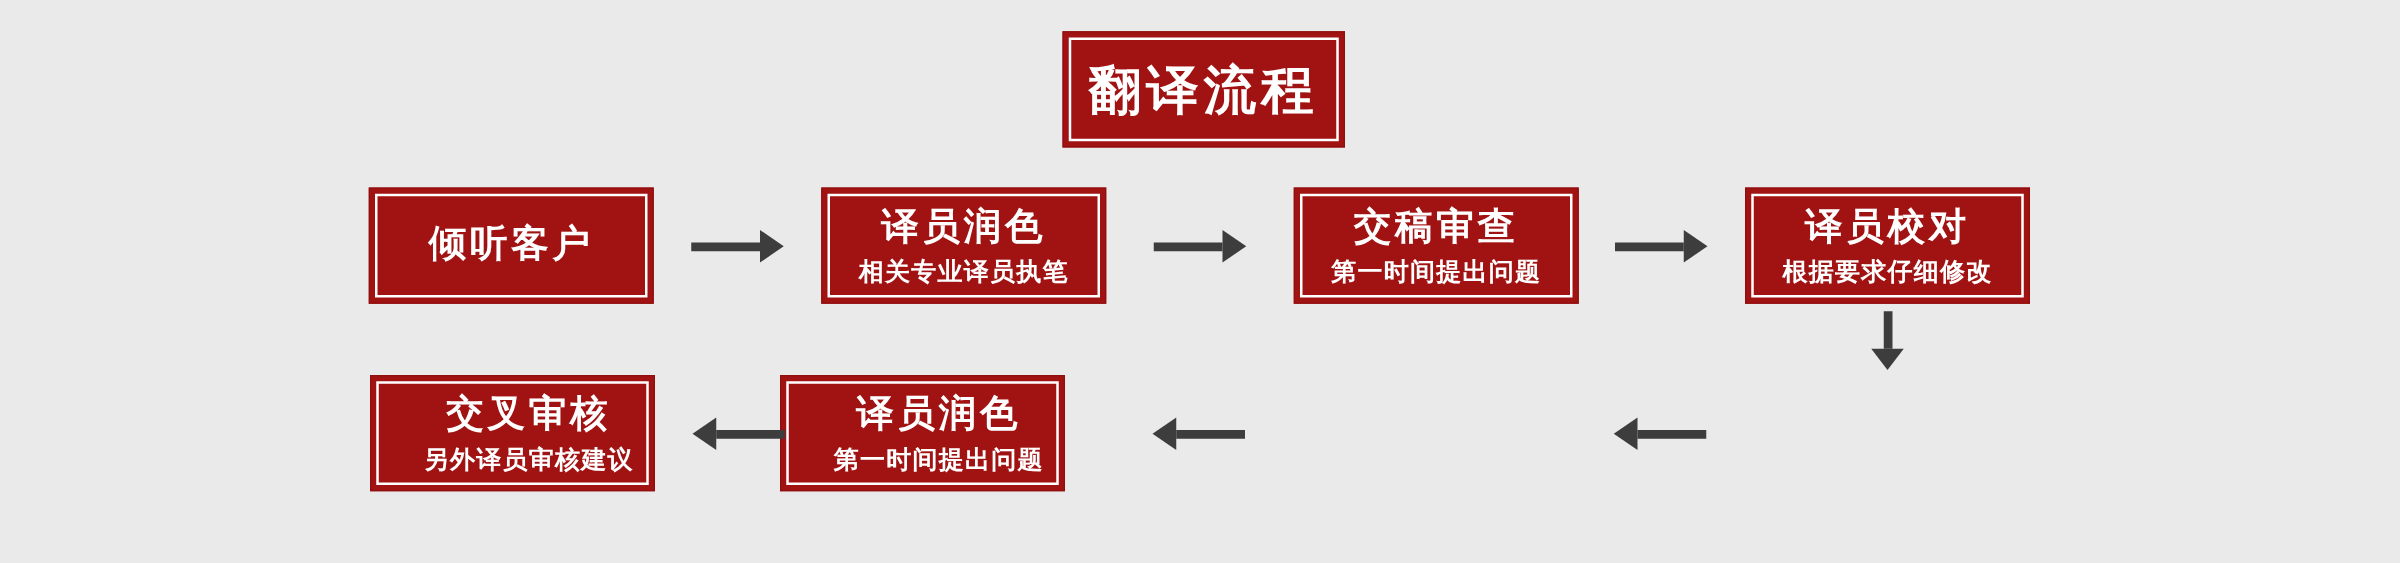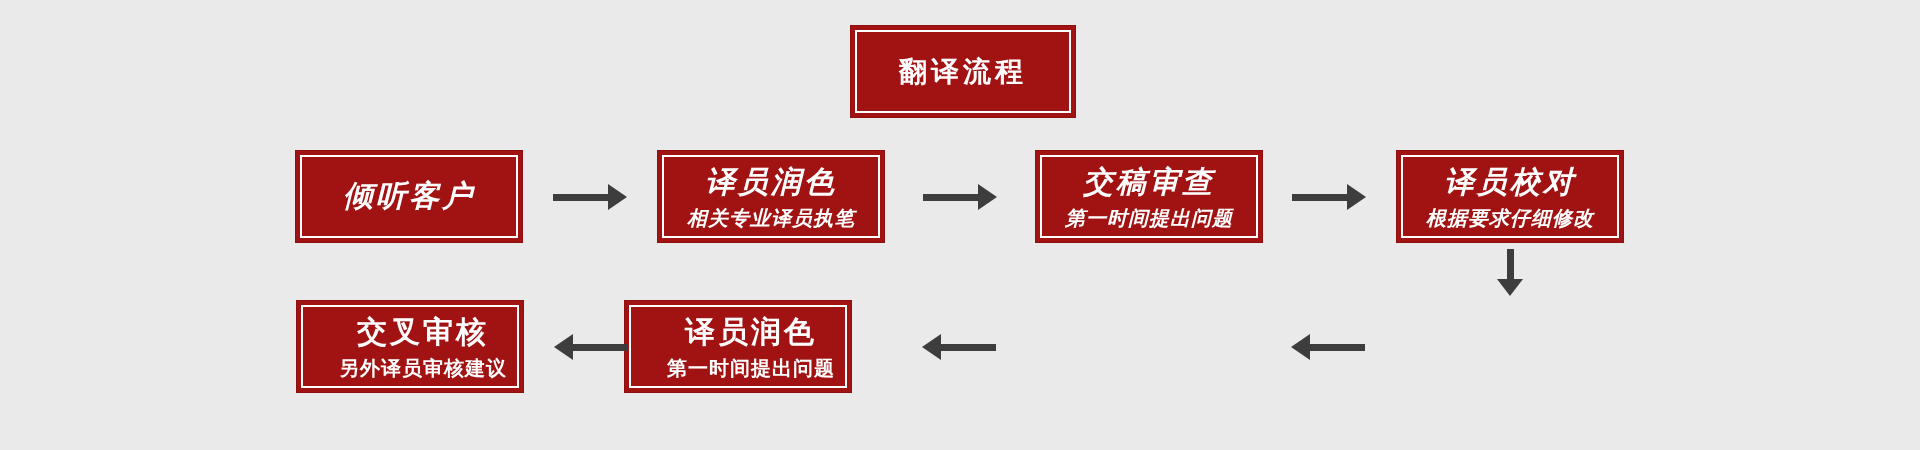--- a/index.html
+++ b/index.html
@@ -28,26 +28,26 @@
   }
   .box::before{
     content:"";position:absolute;inset:4px;
     border:2px solid var(--text);
     pointer-events:none;
   }
   .title-box{
     left:850px;top:25px;width:226px;height:93px;
   }
   .main-title{
-    font-size:28px;font-weight:bold;letter-spacing:4px;line-height:1;
+    font-size:42px;font-weight:bold;letter-spacing:4px;line-height:1;
   }
   .step{
     width:228px;height:93px;padding:6px 4px 8px;
   }
-  .row1{top:150px;font-style:italic;}
+  .row1{top:150px;}
   .row2{top:300px;padding-left:30px;}
   .step-title{
     font-size:30px;font-weight:bold;letter-spacing:3px;line-height:44px;
   }
   .step-sub{
     font-size:20px;font-weight:bold;letter-spacing:1px;line-height:28px;white-space:nowrap;
   }
   
   .arrow-h{
     position:absolute;height:26px;width:74px;

